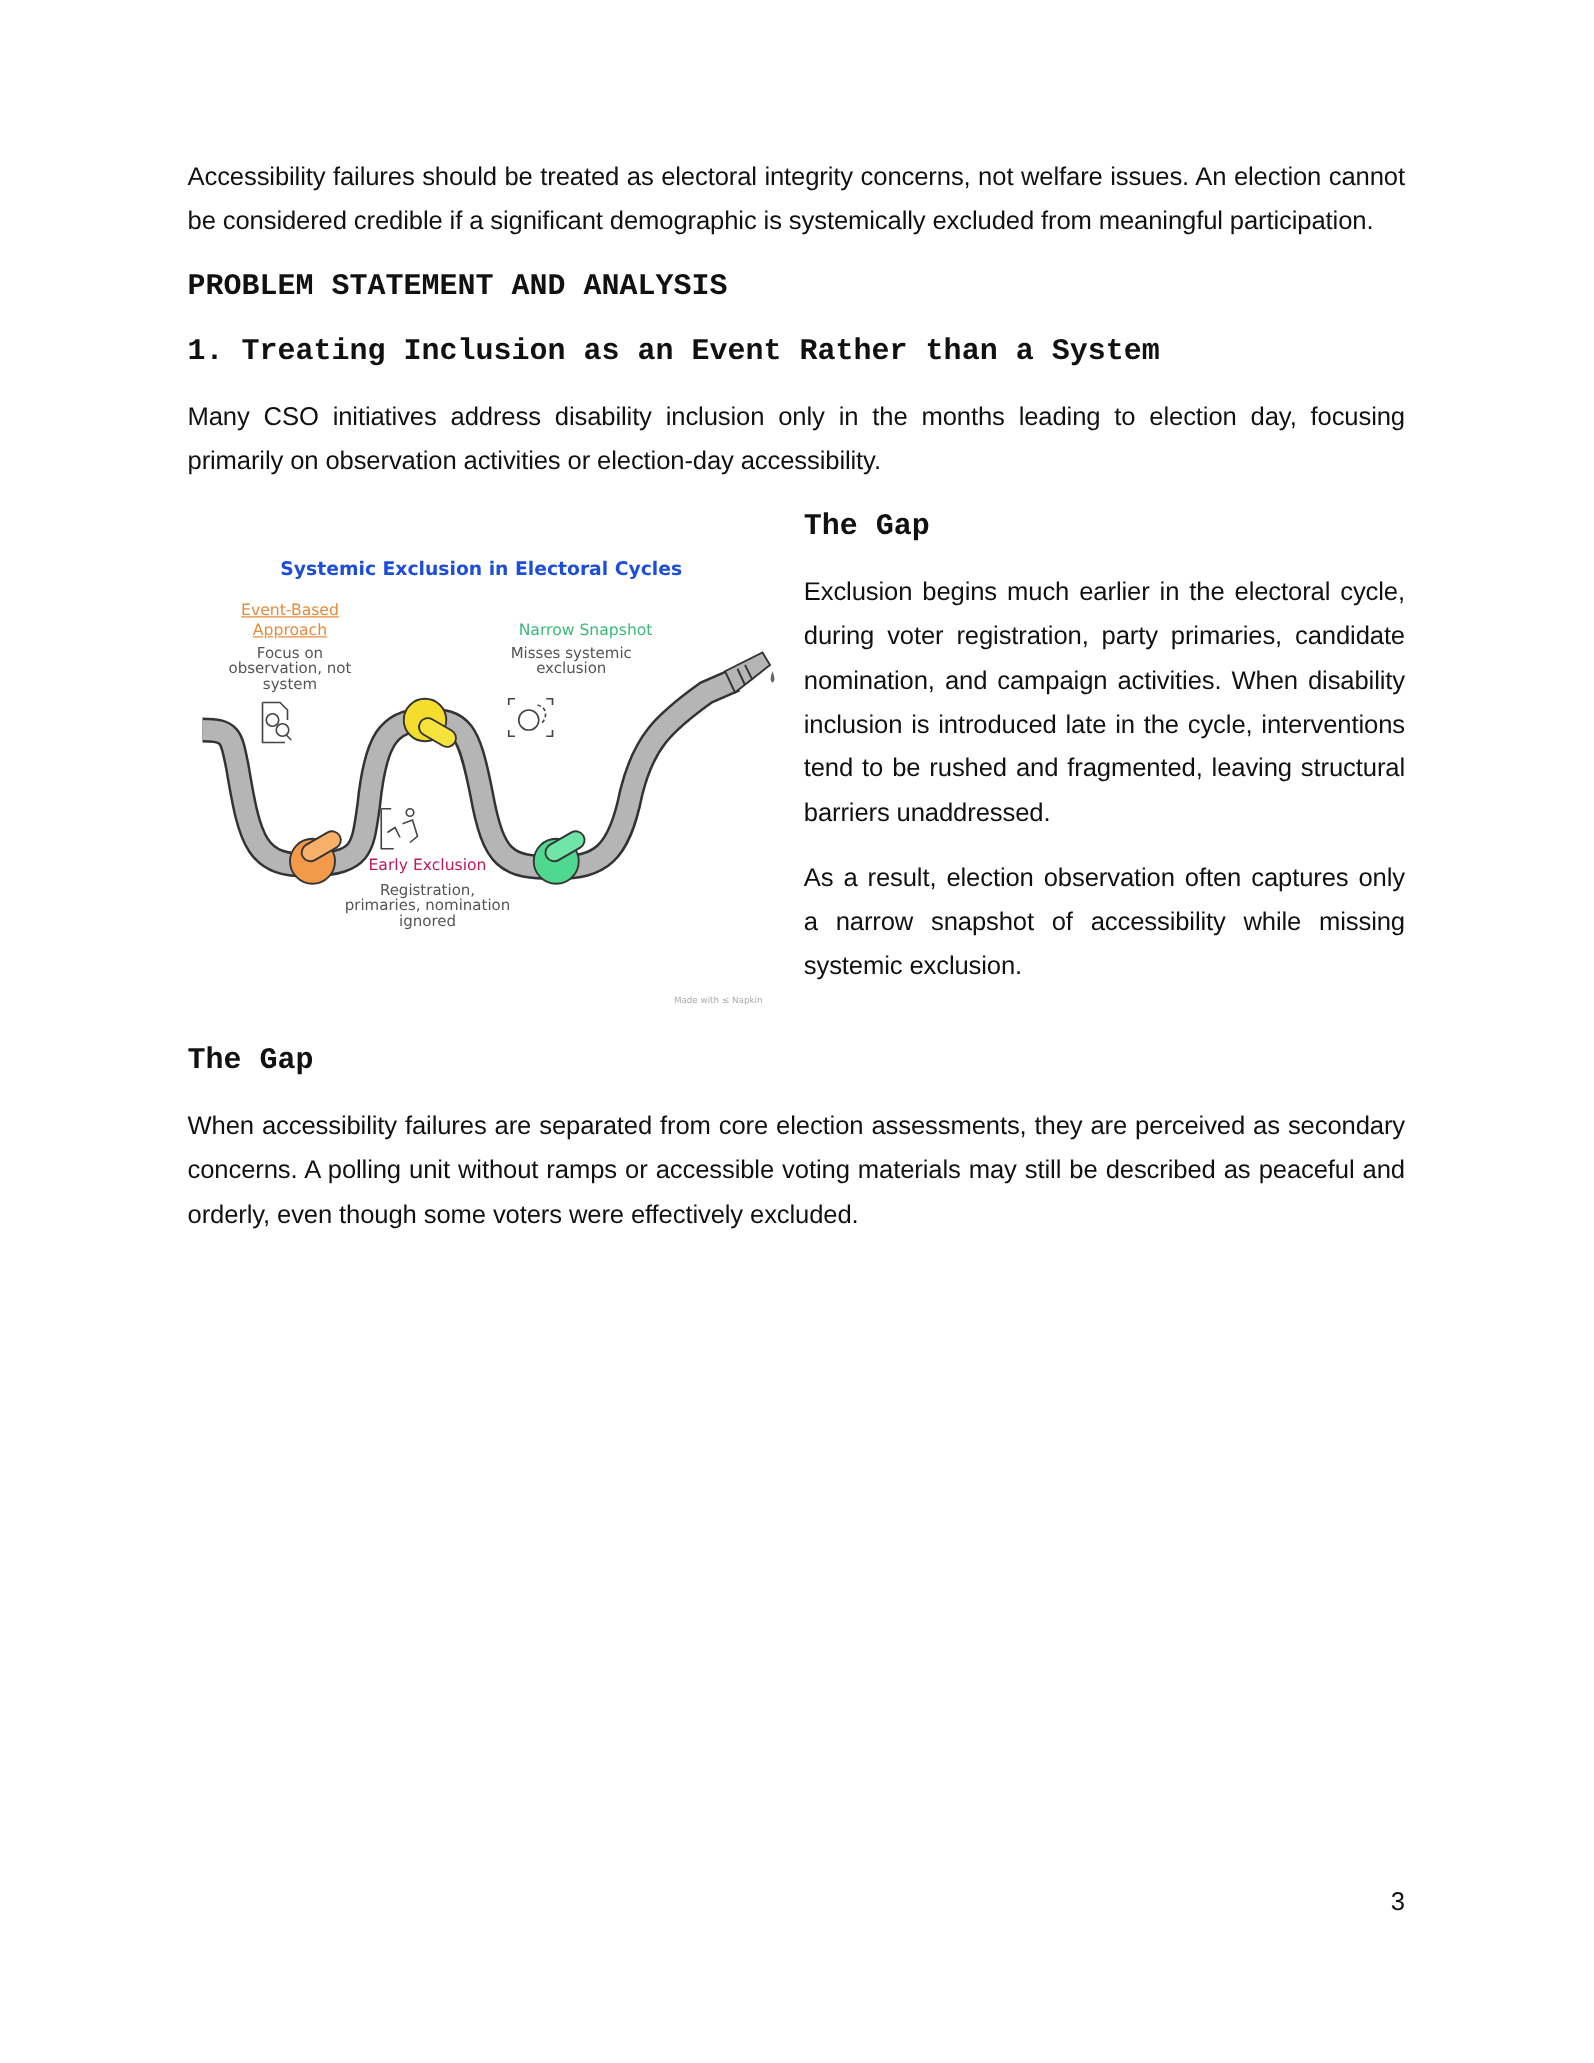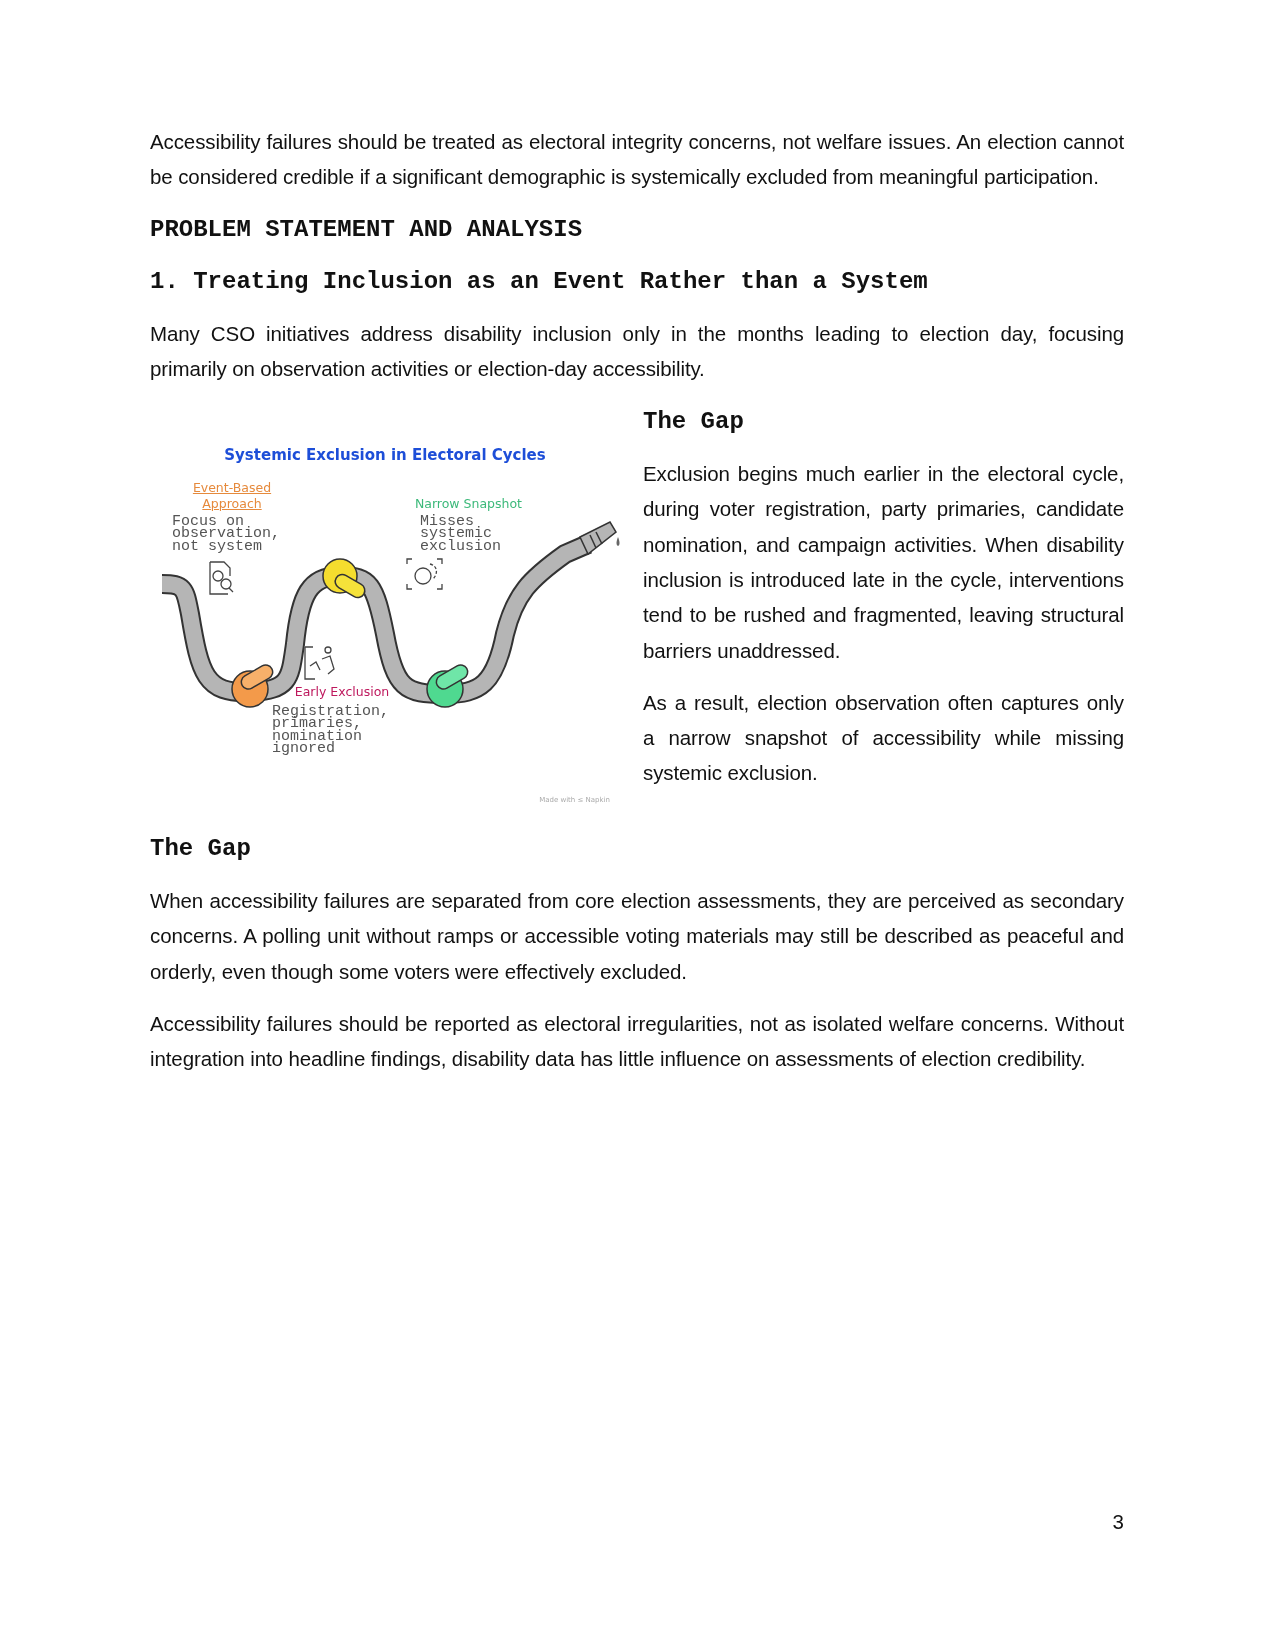--- a/index.html
+++ b/index.html
@@ -13,21 +13,21 @@
     .figure { width: 470px; flex: 0 0 470px; position: relative; height: 410px; margin-top: 0; }
     .right-col { flex: 1; margin-left: 23px; }
     .right-col .body-text:last-child { margin-bottom: 0; }
     .b { font-weight: bold; }
     .page-number { position: absolute; left: 1100px; top: 1510px; font-size: 20.5px; width: 24px; text-align: right; }
 
     
     .diagram { position: absolute; left: 0; top: 0; width: 470px; height: 410px; font-family: "DejaVu Sans", sans-serif; }
     .d-title { position: absolute; left: 0; width: 470px; top: 42px; text-align: center; font-size: 15px; font-weight: bold; color: #1d4ed8; }
     .d-label { position: absolute; text-align: center; font-size: 12.5px; line-height: 16px; }
-    .d-desc { position: absolute; text-align: left; font-size: 15px; line-height: 12.5px; color: #555; font-family: Liberation Mono, monospace; }
+    .d-desc { position: absolute; text-align: center; font-size: 12px; line-height: 12.5px; color: #555; }
     .orange { color: #e68a3c; text-decoration: underline; }
     .green { color: #3cb97a; text-align: right; }
     .yellow { color: #be185d; }
     .watermark { position: absolute; right: 10px; bottom: 10px; font-size: 7px; color: #aaa; }
   </style>
 </head>
 <body>
 
 <div class="page">
   <p class="body-text">Accessibility failures should be treated as electoral integrity concerns, not welfare issues.  An election cannot be considered credible if a significant demographic is systemically excluded from meaningful participation.</p>
@@ -37,21 +37,21 @@
 
   <div class="two-col">
     <div class="figure">
       <div class="diagram">
         <div class="d-title">Systemic Exclusion in Electoral Cycles</div>
 
         <div class="d-label orange" style="left:22px;top:76px;width:120px;">Event-Based Approach</div>
         <div class="d-desc" style="left:22px;top:112px;width:120px;">Focus on observation, not system</div>
 
         <div class="d-label green" style="left:242px;top:92px;width:130px;">Narrow Snapshot</div>
-        <div class="d-desc" style="left:270px;top:112px;width:100px;">Misses systemic exclusion</div>
+        <div class="d-desc" style="left:257px;top:112px;width:100px;">Misses systemic exclusion</div>
 
         <div class="d-label yellow" style="left:122px;top:280px;width:140px;">Early Exclusion</div>
         <div class="d-desc" style="left:122px;top:302px;width:140px;">Registration, primaries, nomination ignored</div>
 
         <svg width="470" height="410" style="position:absolute;left:0;top:0;">
 
           <path d="M12,180 C35,180 35,185 40,210 C50,270 55,290 100,288 C140,286 140,275 145,240 C150,190 160,172 190,172 C220,172 225,180 235,230 C245,285 255,290 295,290 C330,290 345,280 355,230 C365,190 380,175 415,150 L438,140" fill="none" stroke="#333" stroke-width="20" stroke-linecap="butt"></path>
           <path d="M12,180 C35,180 35,185 40,210 C50,270 55,290 100,288 C140,286 140,275 145,240 C150,190 160,172 190,172 C220,172 225,180 235,230 C245,285 255,290 295,290 C330,290 345,280 355,230 C365,190 380,175 415,150 L438,140" fill="none" stroke="#b5b5b5" stroke-width="16" stroke-linecap="butt"></path>
 
           <g>
@@ -98,17 +98,16 @@
 
     <div class="right-col">
       <h3 class="heading">The Gap</h3>
       <p class="body-text">Exclusion begins much earlier in the electoral cycle, during voter registration, party primaries, candidate nomination, and campaign activities. When disability inclusion is introduced late in the cycle, interventions tend to be rushed and fragmented, leaving structural barriers unaddressed.</p>
       <p class="body-text">As a result, election observation often captures only a narrow snapshot of accessibility while missing systemic exclusion.</p>
     </div>
   </div>
 
   <h3 class="heading">The Gap</h3>
   <p class="body-text">When accessibility failures are separated from core election assessments, they are perceived as secondary concerns. A polling unit without ramps or accessible voting materials may still be described as peaceful and orderly, even though some voters were effectively excluded.</p>
-  <p class="body-text">Accessibility failures should be reported as electoral irregularities, not as isolated welfare concerns. Without integration into headline findings, disability data has little influence on assessments of election credibility.</p>
 
 </div>
 
 <div class="page-number">3</div>
 
 </body></html>

